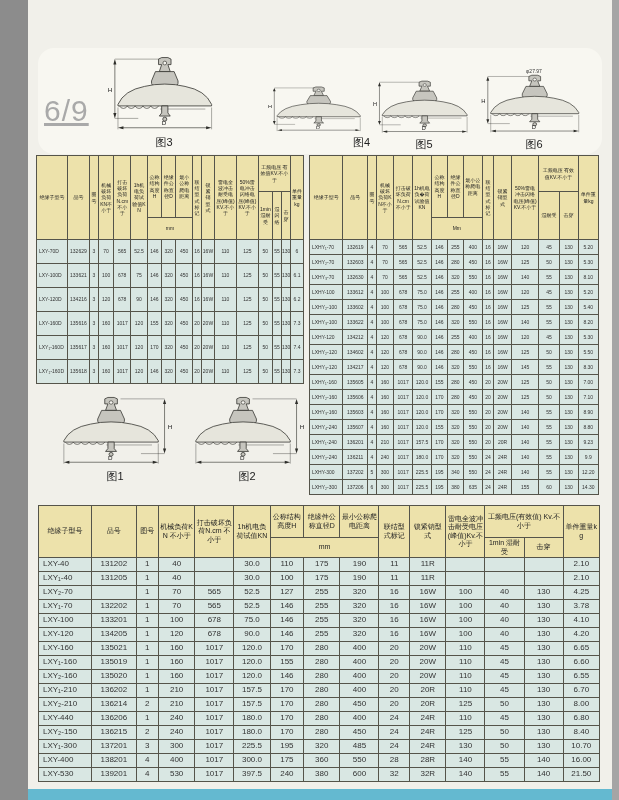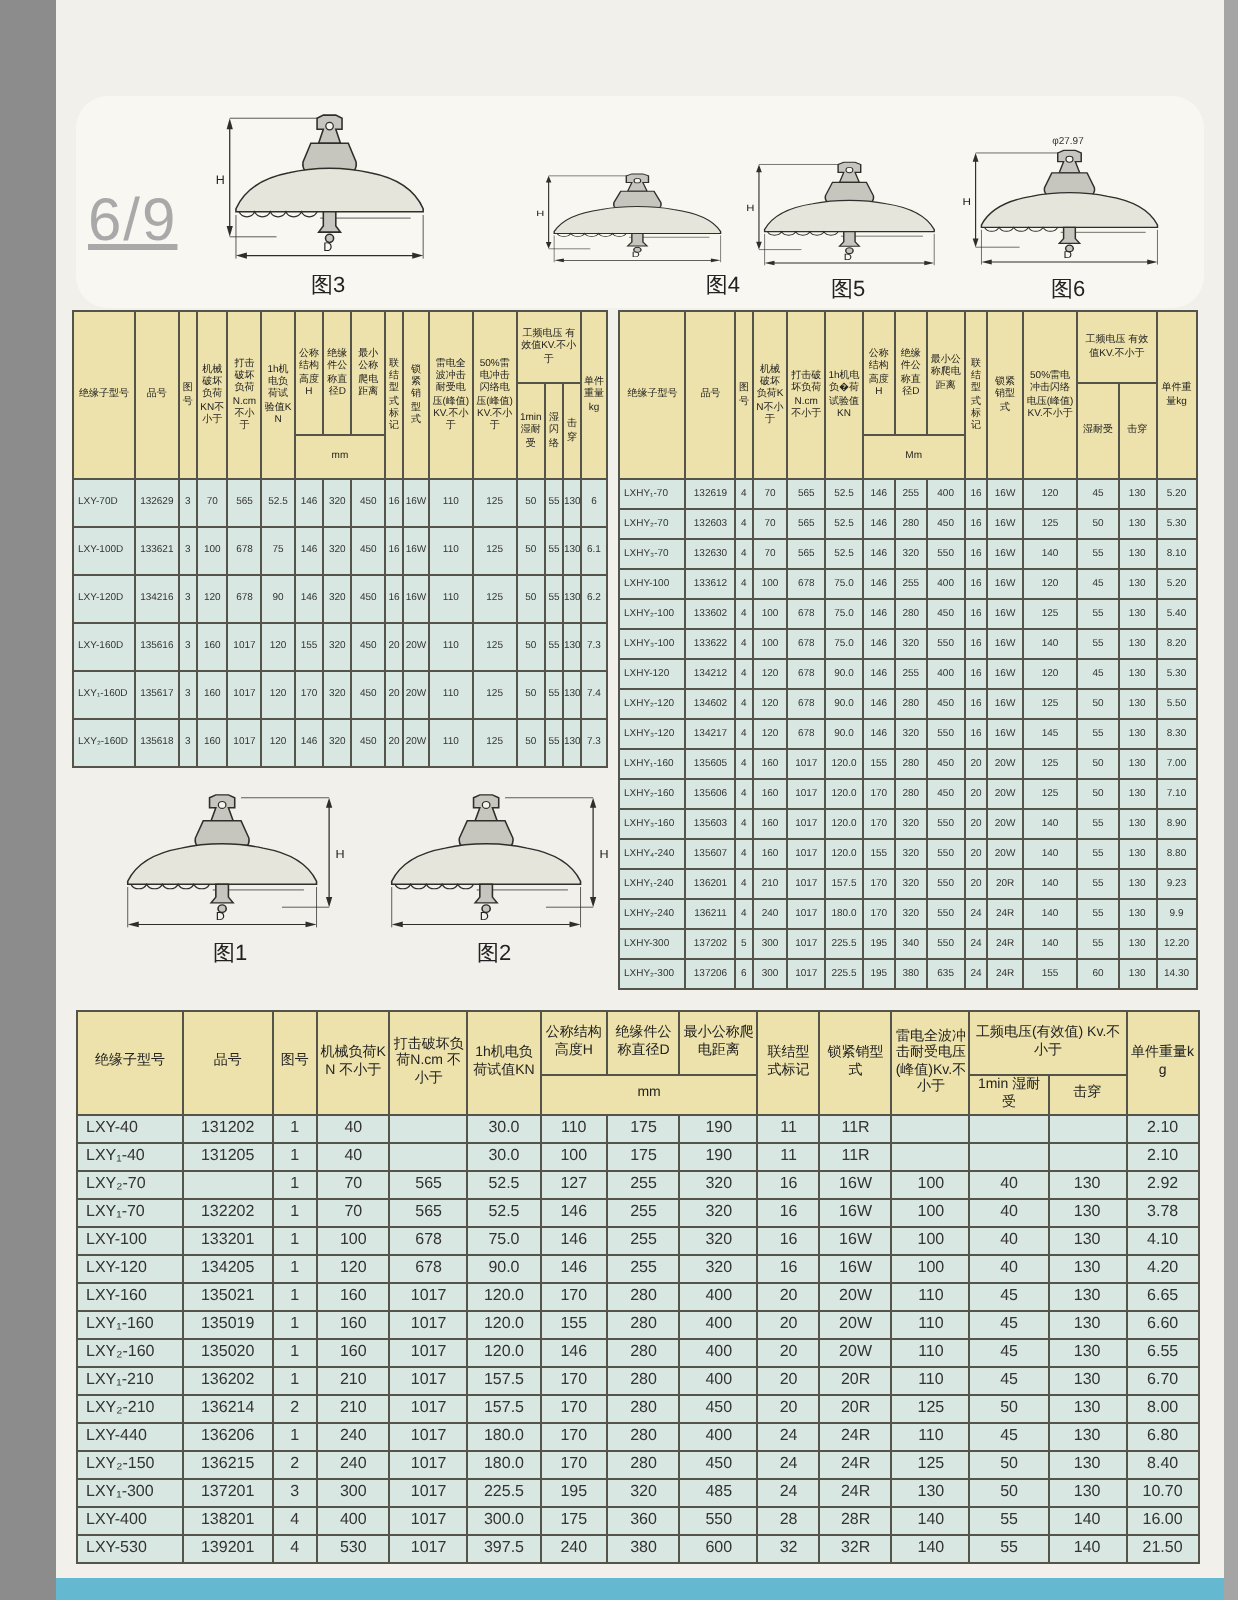--- a/index.html
+++ b/index.html
@@ -817,21 +817,21 @@
           <td>565</td>
           <td>52.5</td>
           <td>127</td>
           <td>255</td>
           <td>320</td>
           <td>16</td>
           <td>16W</td>
           <td>100</td>
           <td>40</td>
           <td>130</td>
-          <td>2.92</td>
+          <td>4.25</td>
         </tr>
         <tr>
           <td>LXY₁-70</td>
           <td>132202</td>
           <td>1</td>
           <td>70</td>
           <td>565</td>
           <td>52.5</td>
           <td>146</td>
           <td>255</td>

